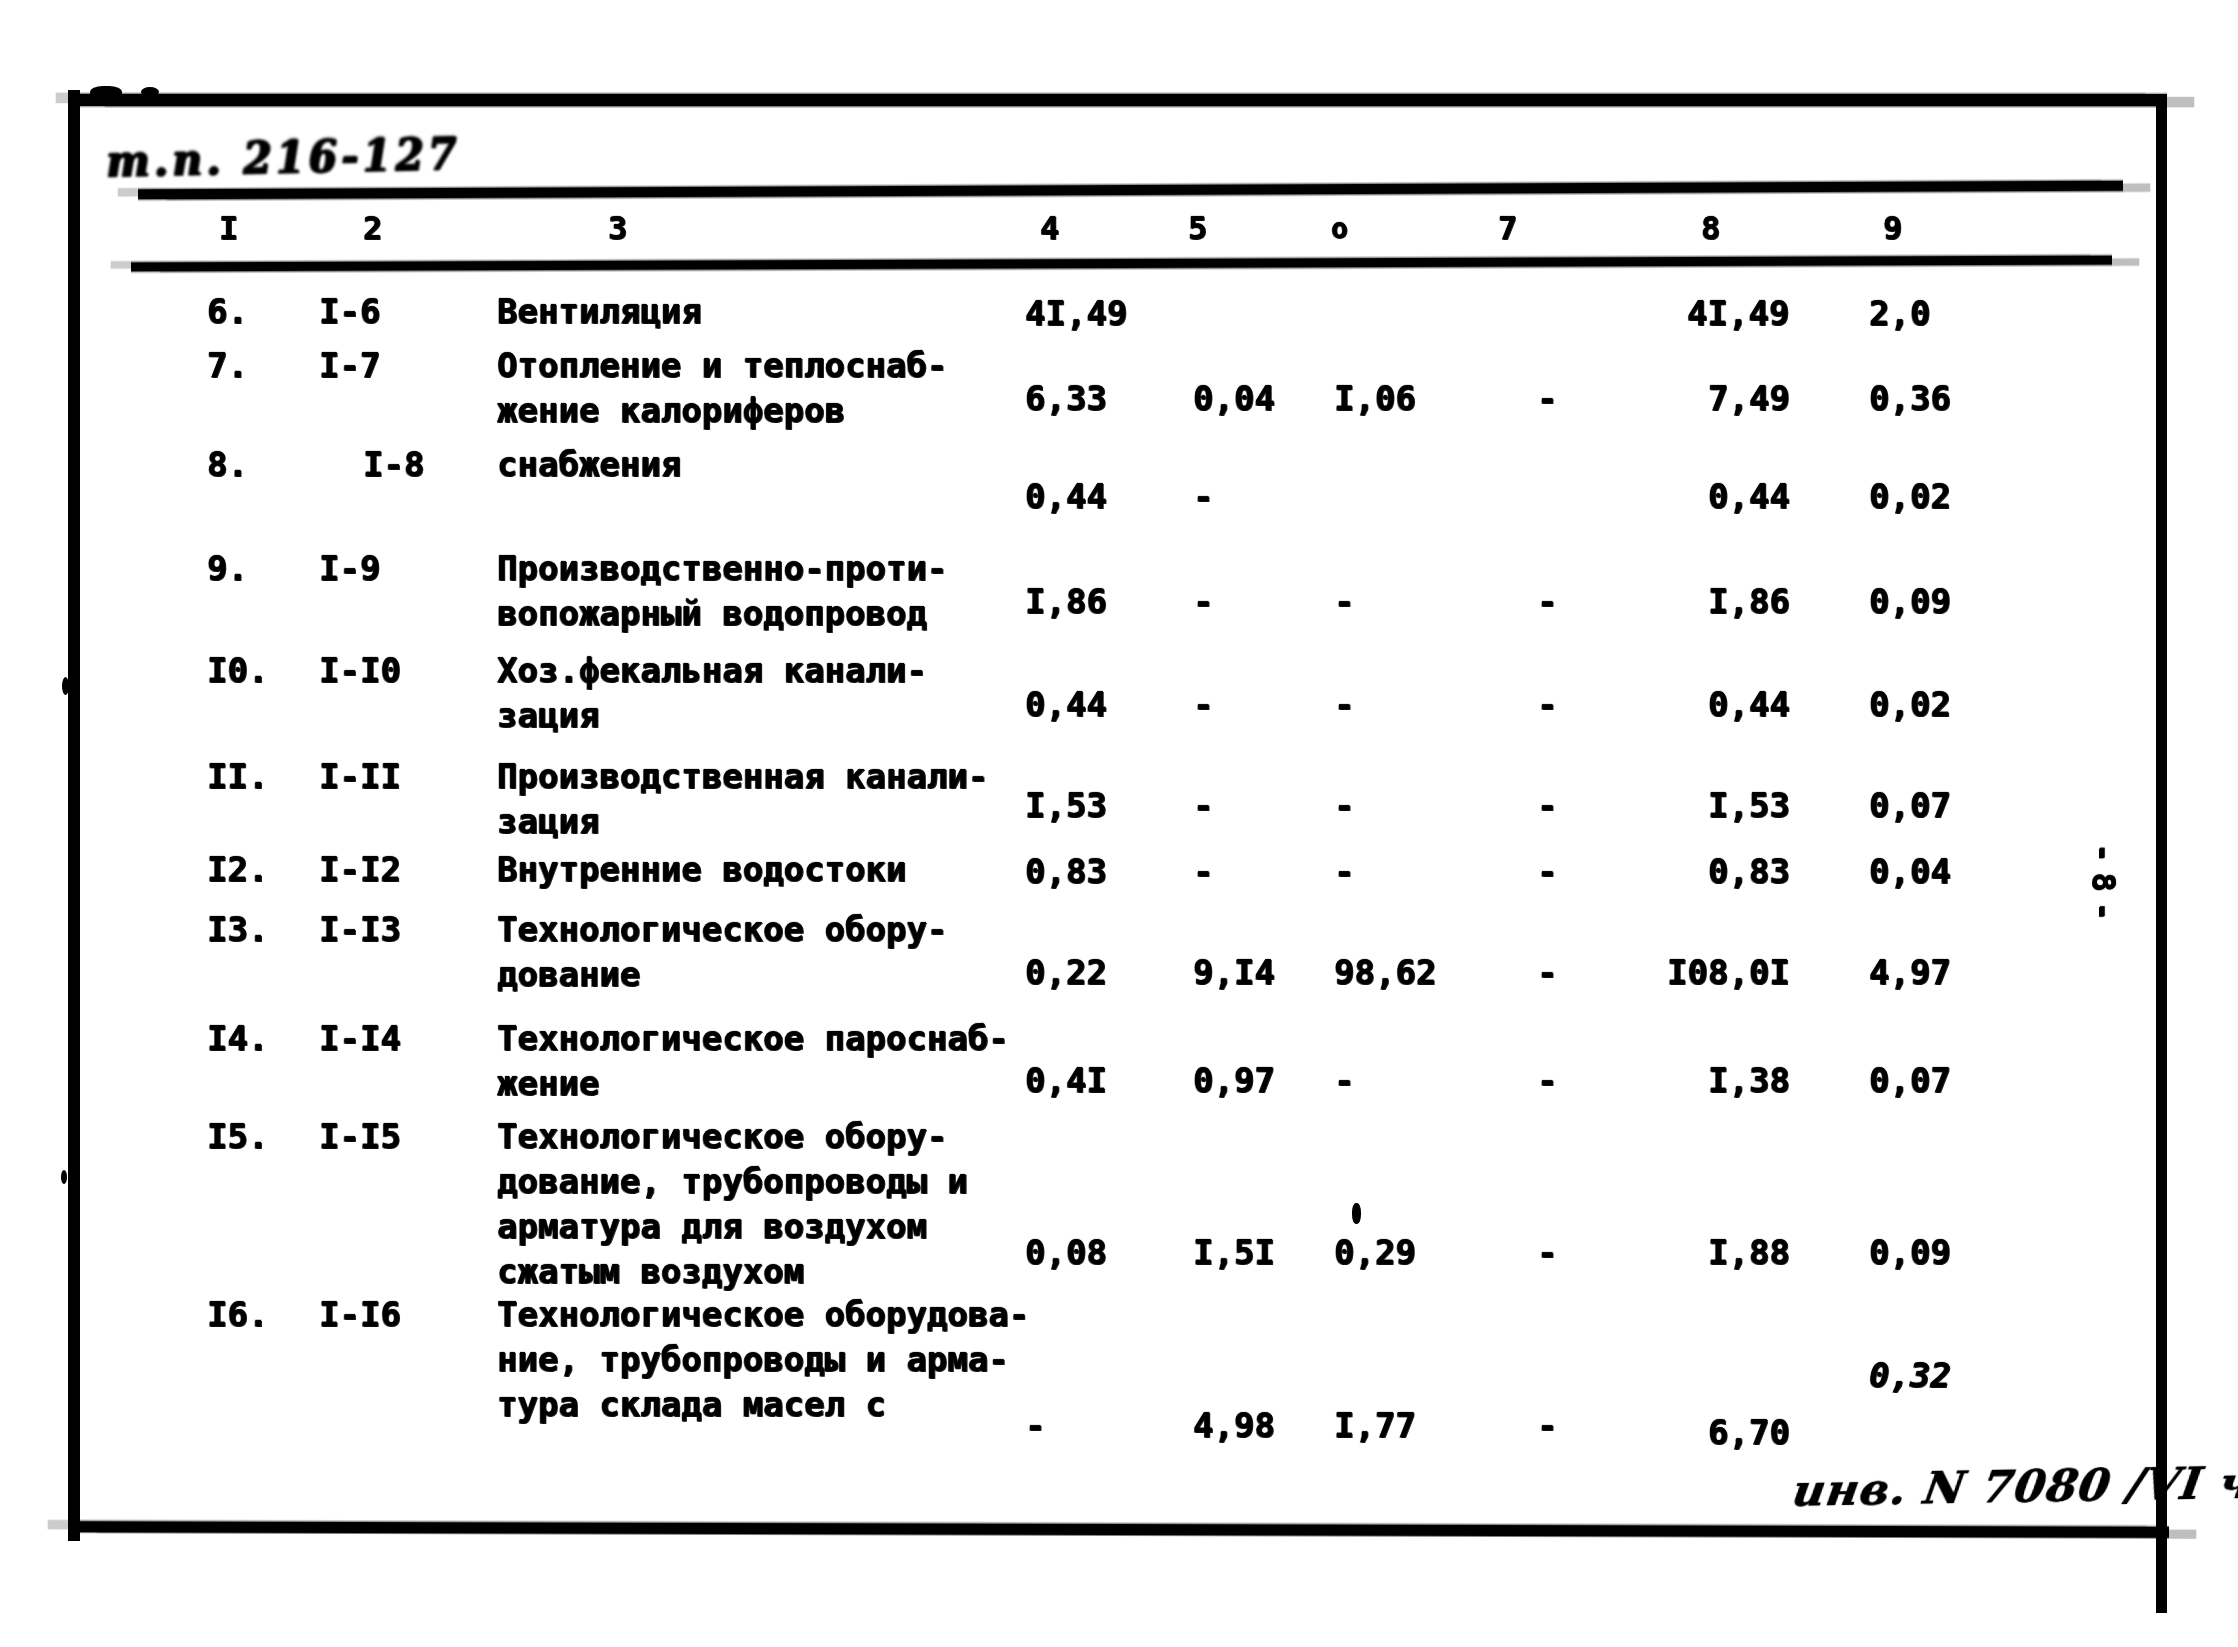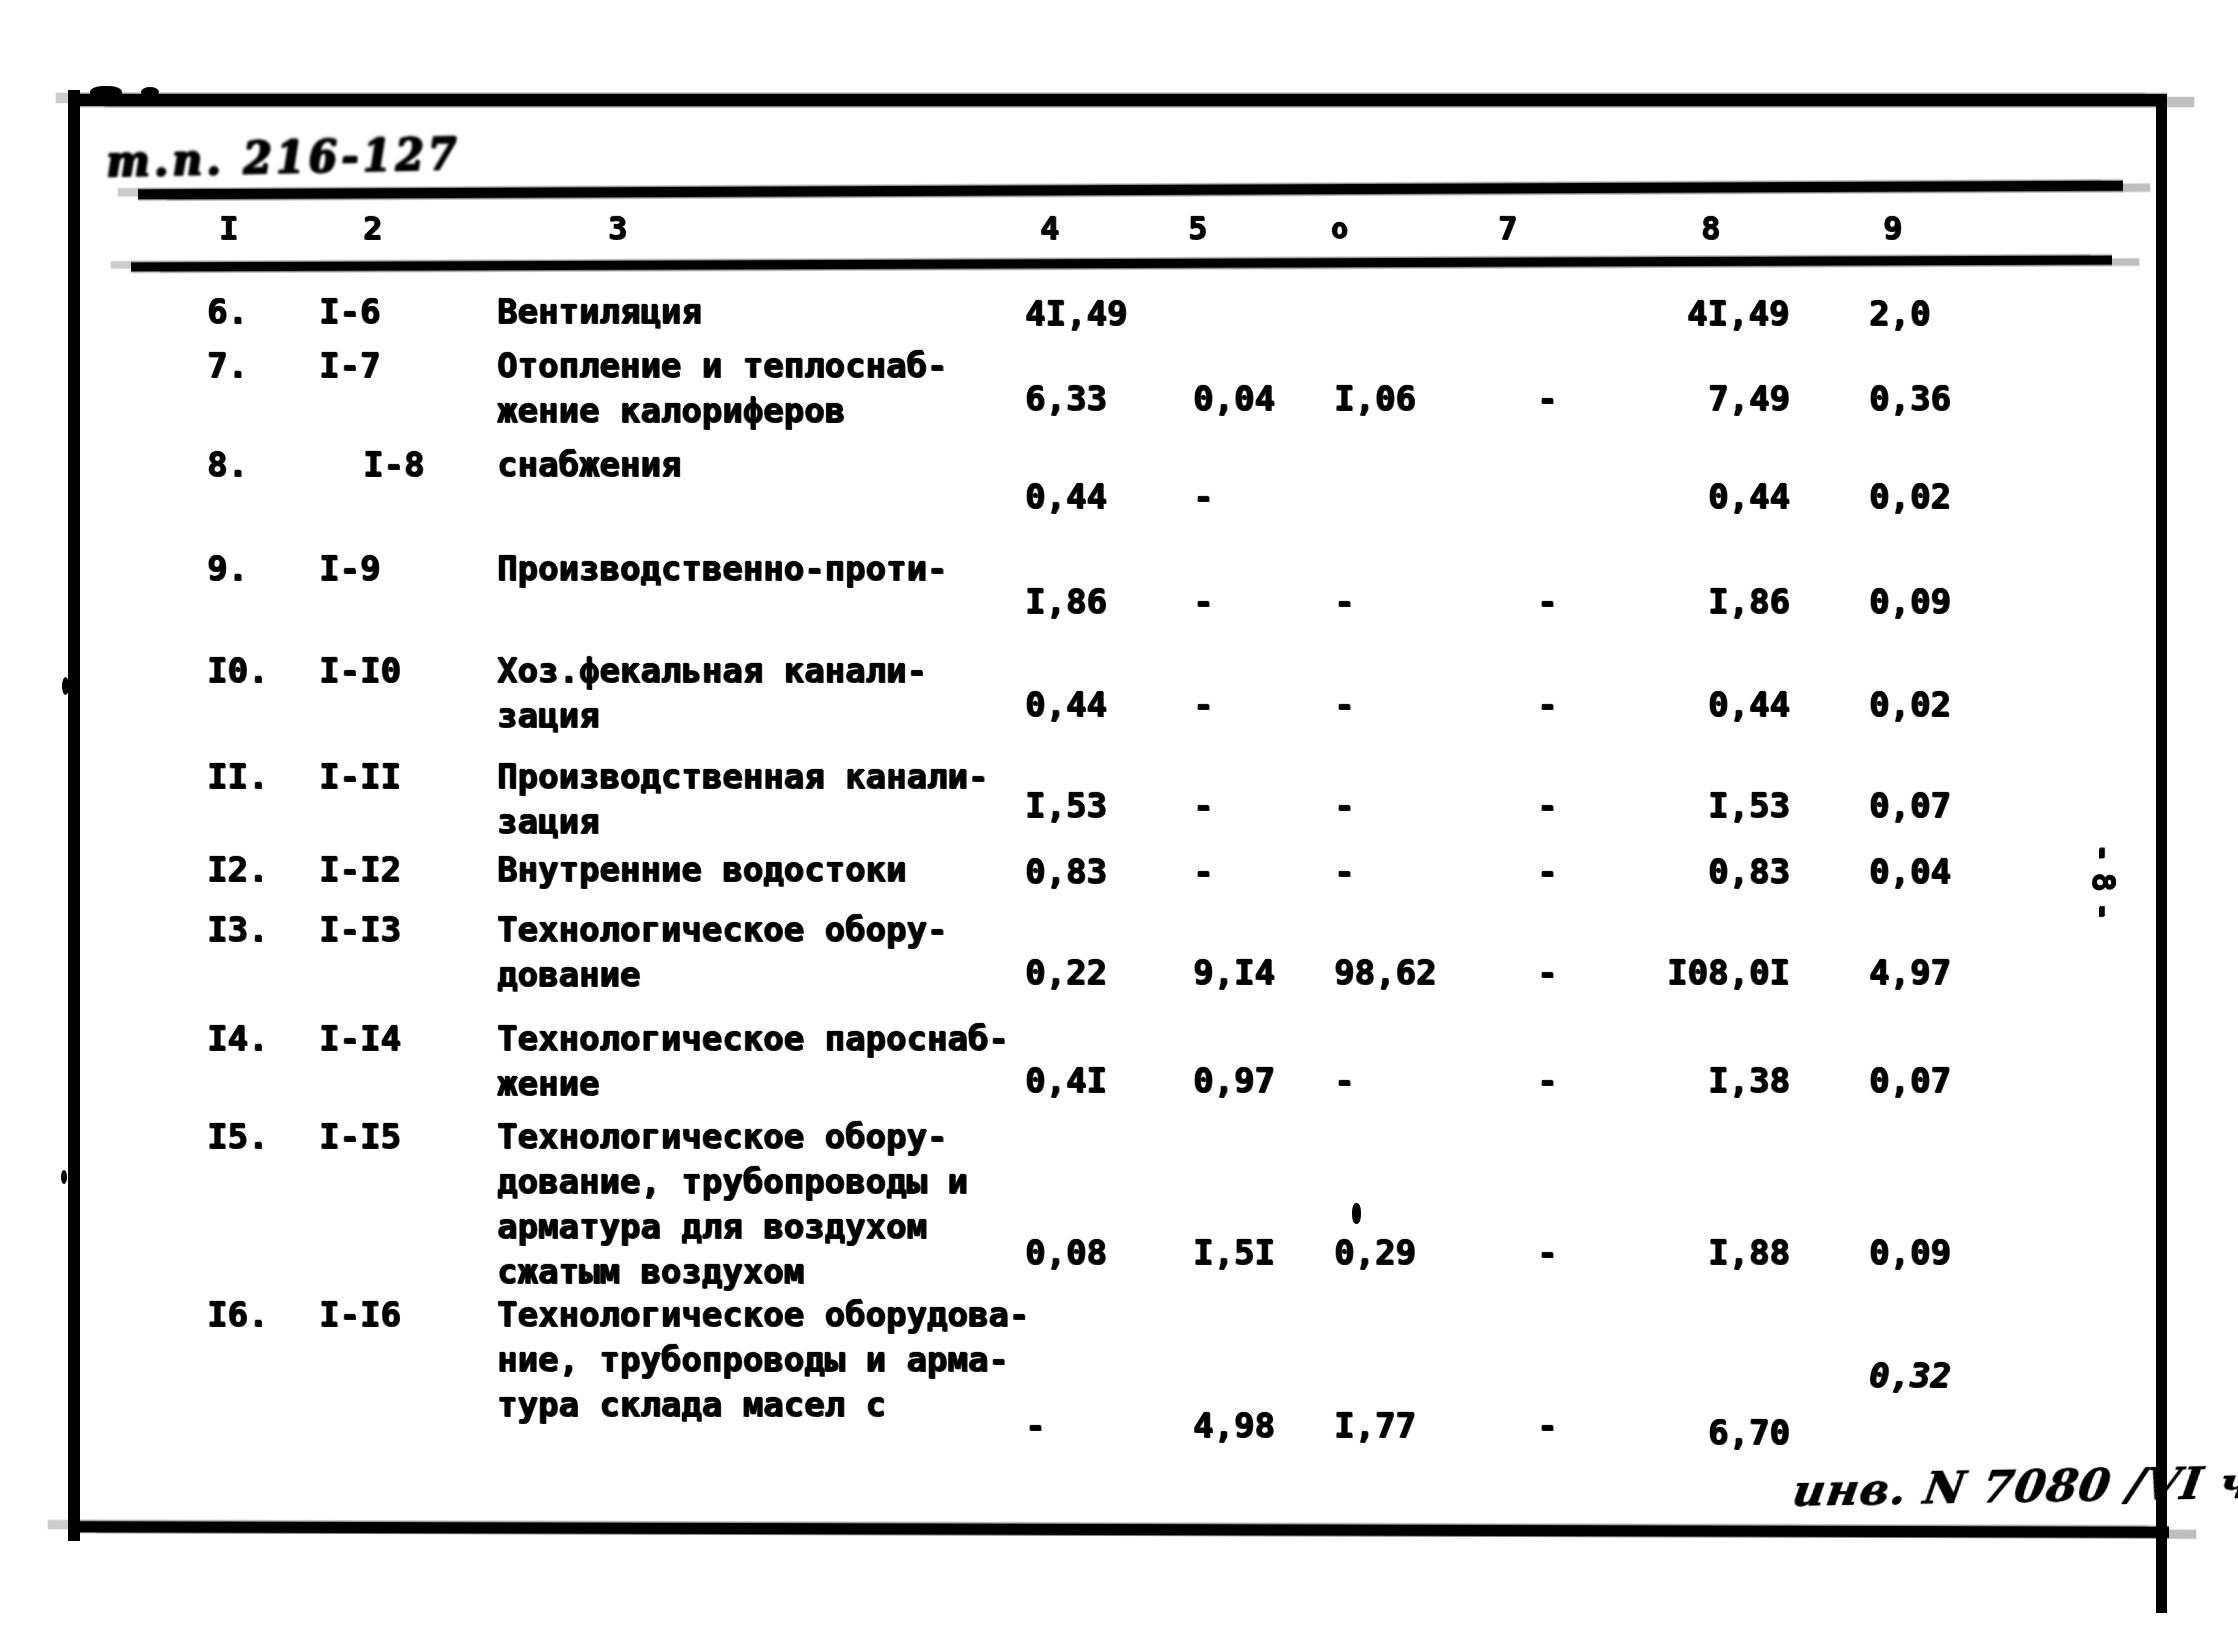--- a/index.html
+++ b/index.html
@@ -112,21 +112,21 @@
       <span class="type" style="left: 1869px; top: 376px;">0,36</span>
       <span class="type" style="left: 207px; top: 442px;">8.</span>
       <span class="type" style="left: 319px; top: 442px; margin-left: 44px;">I-8</span>
       <div class="type name-cell" style="left: 497px; top: 442px;"><div>снабжения</div></div>
       <span class="type" style="left: 1025px; top: 474px;">0,44</span>
       <span class="type" style="left: 1193px; top: 474px;">-</span>
       <span class="type" style="left: 1708px; top: 474px;">0,44</span>
       <span class="type" style="left: 1869px; top: 474px;">0,02</span>
       <span class="type" style="left: 207px; top: 546px;">9.</span>
       <span class="type" style="left: 319px; top: 546px;">I-9</span>
-      <div class="type name-cell" style="left: 497px; top: 546px;"><div>Производственно-проти-</div></div>
+      <div class="type name-cell" style="left: 497px; top: 546px;"><div>Производственно-проти-</div><div>вопожарный водопровод</div></div>
       <span class="type" style="left: 1025px; top: 579px;">I,86</span>
       <span class="type" style="left: 1193px; top: 579px;">-</span>
       <span class="type" style="left: 1334px; top: 579px;">-</span>
       <span class="type" style="left: 1537px; top: 579px;">-</span>
       <span class="type" style="left: 1708px; top: 579px;">I,86</span>
       <span class="type" style="left: 1869px; top: 579px;">0,09</span>
       <span class="type" style="left: 207px; top: 648px;">I0.</span>
       <span class="type" style="left: 319px; top: 648px;">I-I0</span>
       <div class="type name-cell" style="left: 497px; top: 648px;"><div>Хоз.фекальная канали-</div><div>зация</div></div>
       <span class="type" style="left: 1025px; top: 682px;">0,44</span>

